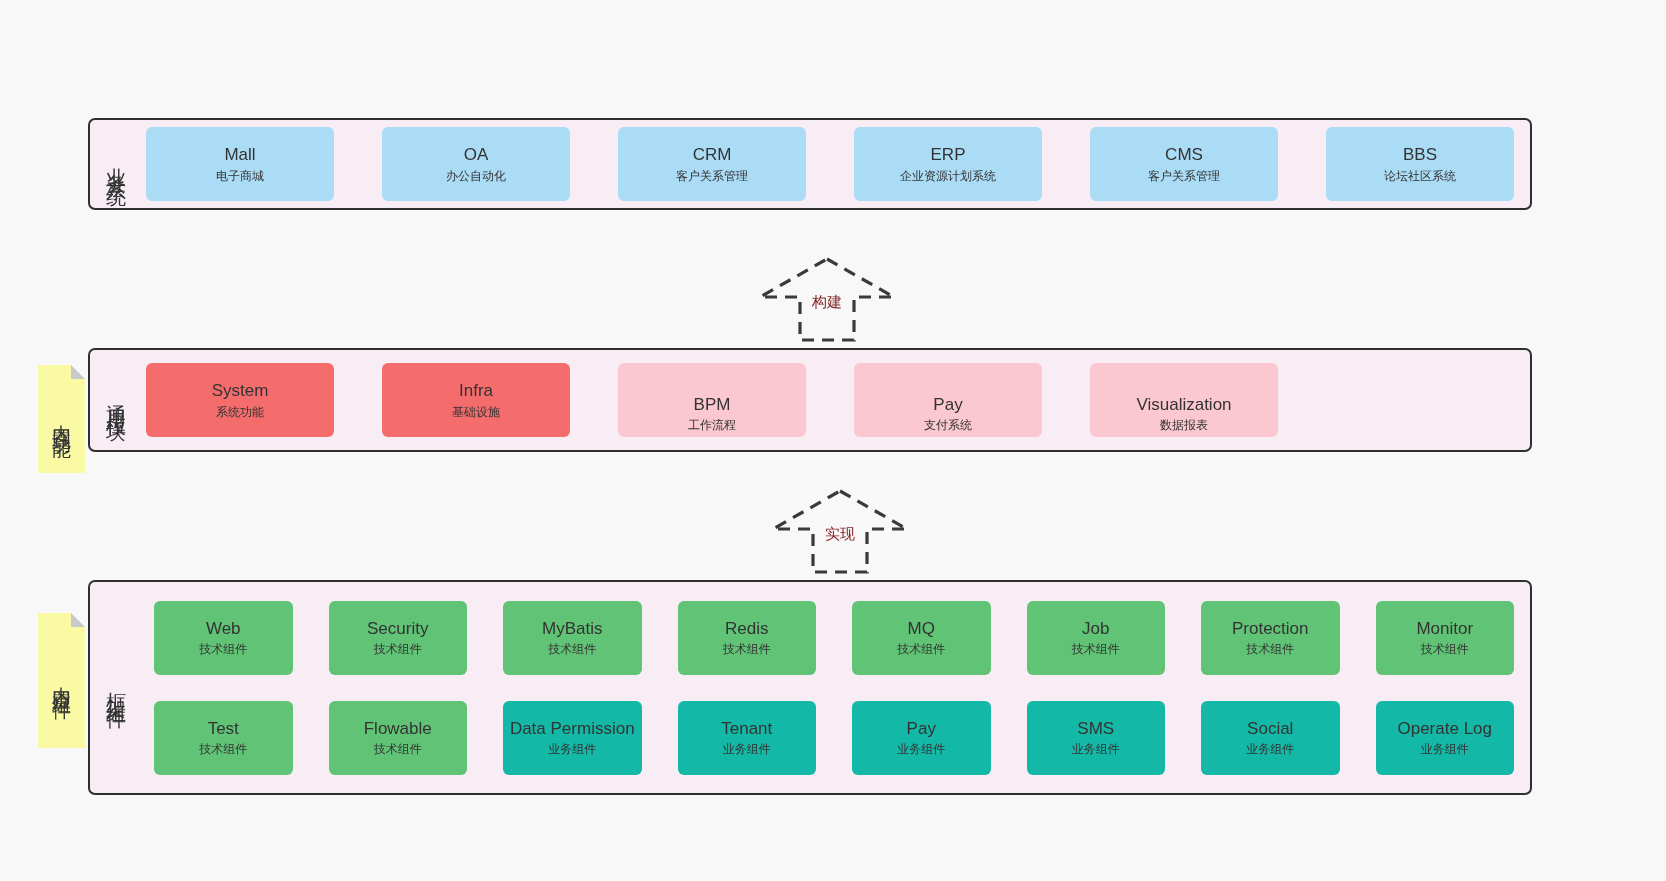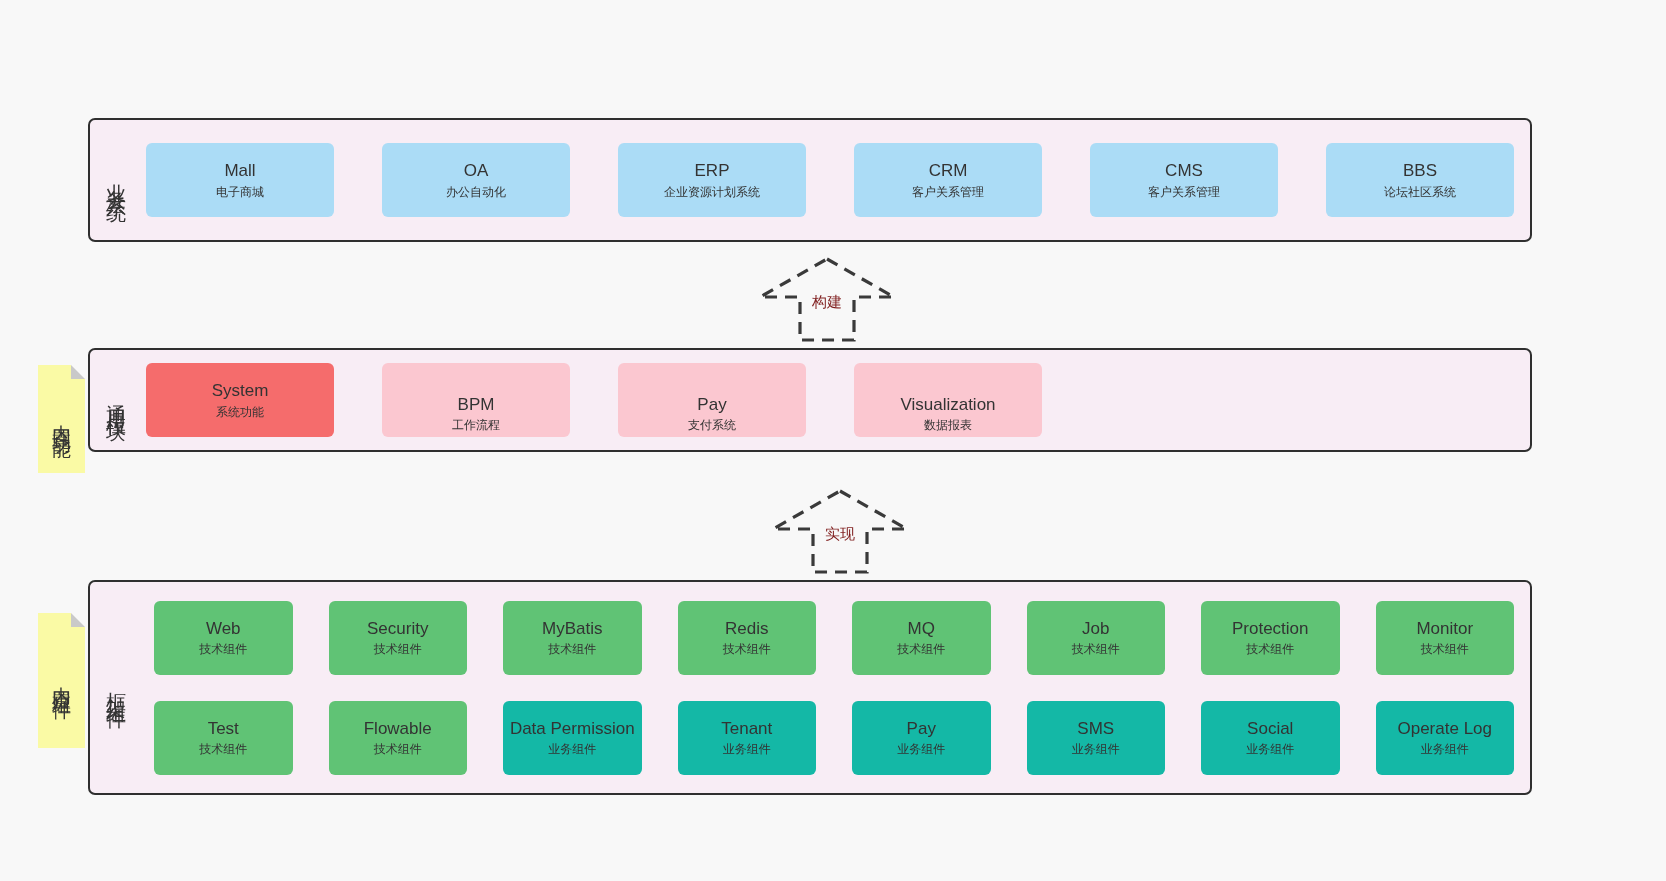--- a/index.html
+++ b/index.html
@@ -13,21 +13,21 @@
   .canvas{position:relative;width:1666px;height:881px;}
 
   
   .panel{
     position:absolute;left:88px;width:1444px;
     background:#f8edf5;
     border:2px solid #2f2f2f;
     border-radius:7px;
     box-sizing:border-box;
   }
-  .panel-0{top:118px;height:124px;padding-left:20px;}
+  .panel-0{top:118px;height:92px;padding-left:20px;}
   .panel-1{top:348px;height:104px;}
   .panel-2{top:580px;height:215px;}
 
   .vlabel{
     position:absolute;left:0;top:0;bottom:0;width:54px;
     display:flex;align-items:center;justify-content:center;
   }
   .vlabel span{
     writing-mode:vertical-rl;text-orientation:upright;
     font-size:20px;letter-spacing:6px;color:#333;
@@ -96,26 +96,26 @@
         <div class="box-row cols6">
           <div class="box c-blue">
             <span class="t">Mall</span>
             <span class="s">电子商城</span>
           </div>
           <div class="box c-blue">
             <span class="t">OA</span>
             <span class="s">办公自动化</span>
           </div>
           <div class="box c-blue">
+            <span class="t">CRM</span>
+            <span class="s">客户关系管理</span>
+          </div>
+          <div class="box c-blue">
             <span class="t">ERP</span>
             <span class="s">企业资源计划系统</span>
-          </div>
-          <div class="box c-blue">
-            <span class="t">CRM</span>
-            <span class="s">客户关系管理</span>
           </div>
           <div class="box c-blue">
             <span class="t">CMS</span>
             <span class="s">客户关系管理</span>
           </div>
           <div class="box c-blue">
             <span class="t">BBS</span>
             <span class="s">论坛社区系统</span>
           </div>
         </div>
@@ -132,20 +132,24 @@
   <section class="panel panel-1">
     <div class="vlabel">
       <span>通用模块</span>
     </div>
     <div class="boxes">
         <div class="box-row cols6">
           <div class="box c-red">
             <span class="t">System</span>
             <span class="s">系统功能</span>
           </div>
+          <div class="box c-red">
+            <span class="t">Infra</span>
+            <span class="s">基础设施</span>
+          </div>
           <div class="box c-pink">
             <span class="t">BPM</span>
             <span class="s">工作流程</span>
           </div>
           <div class="box c-pink">
             <span class="t">Pay</span>
             <span class="s">支付系统</span>
           </div>
           <div class="box c-pink">
             <span class="t">Visualization</span>

